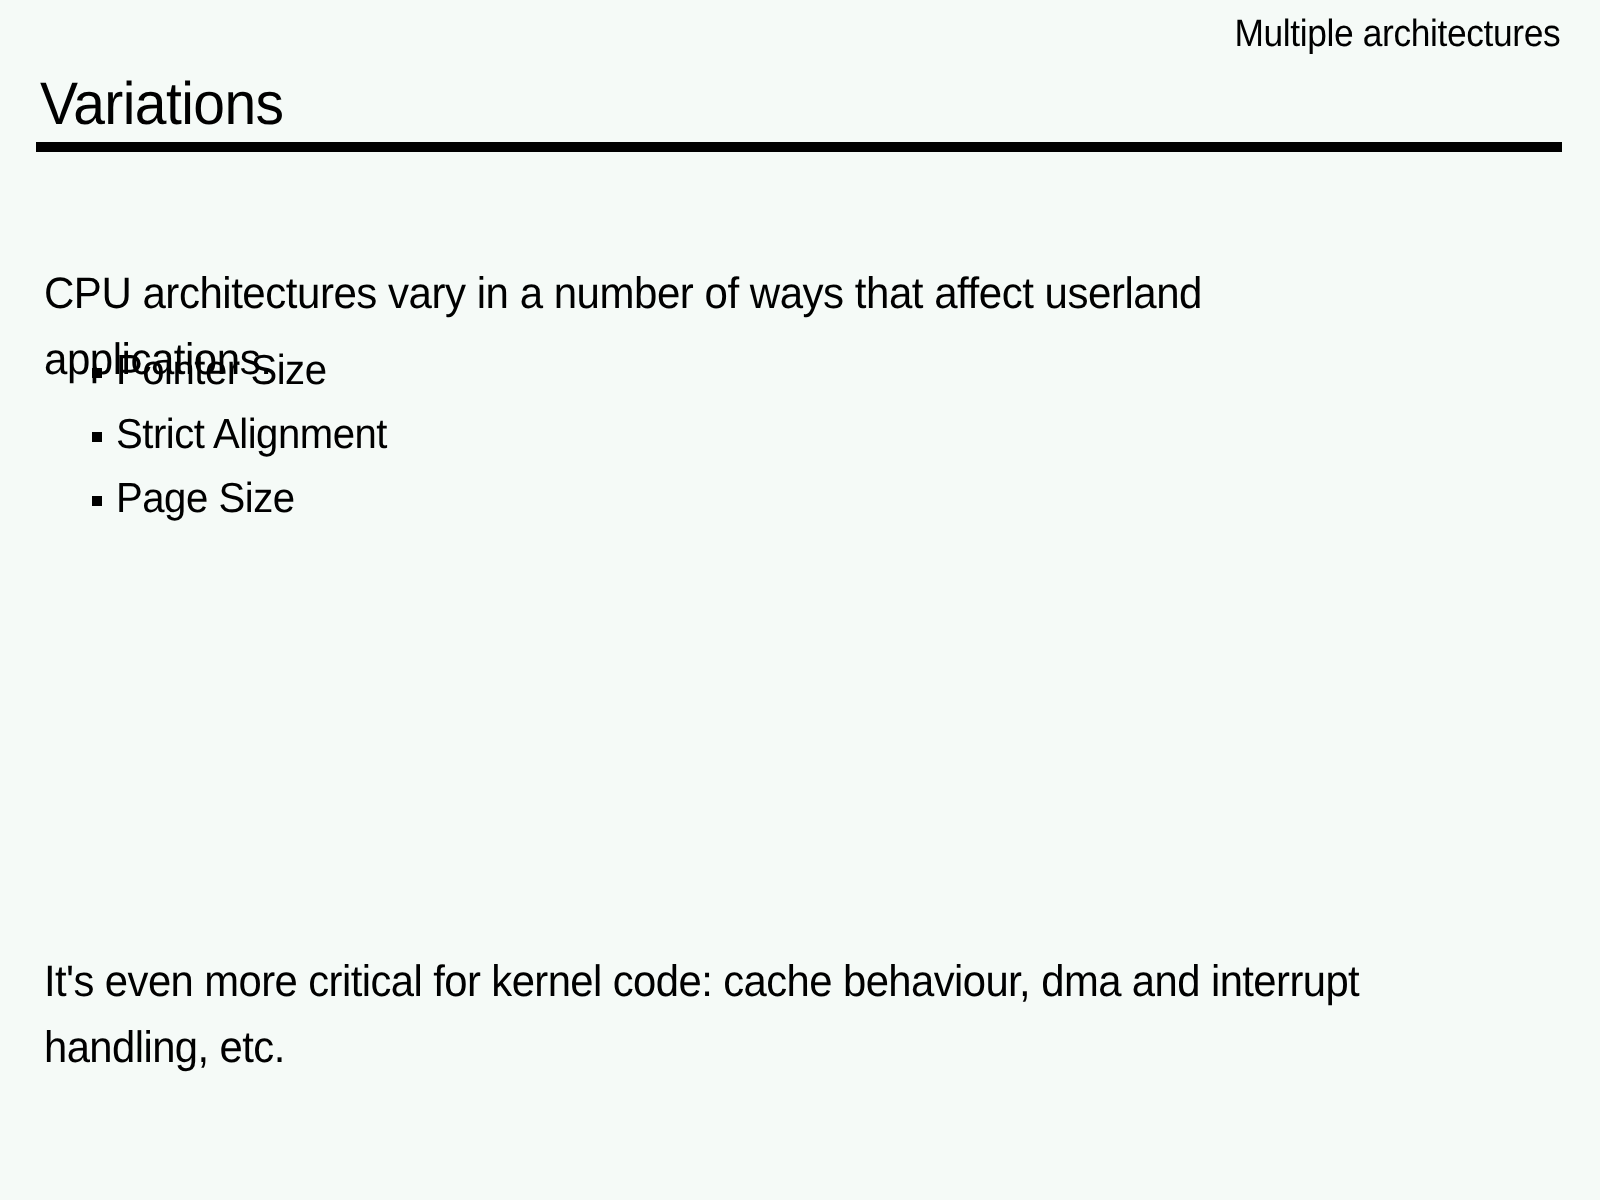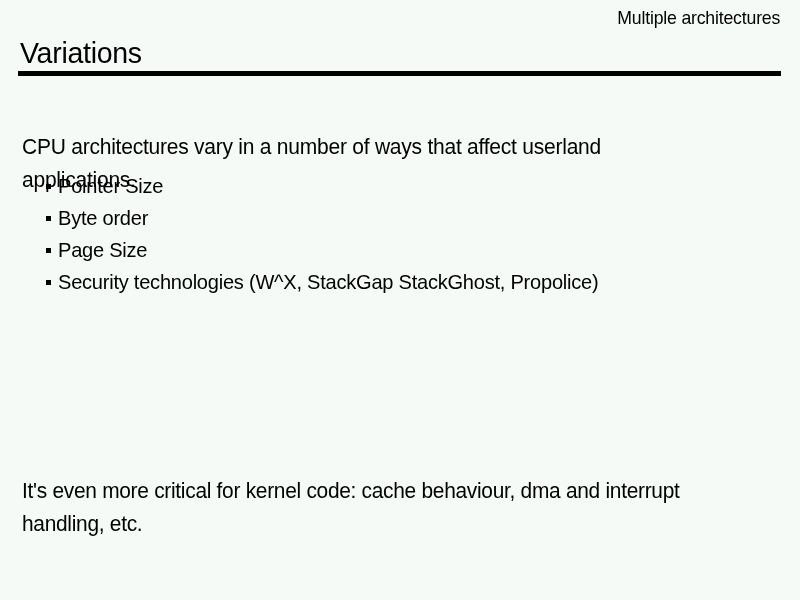--- a/index.html
+++ b/index.html
@@ -165,28 +165,24 @@
 
     <p class="intro-para">CPU architectures vary in a number of ways that affect userland applications.</p>
 
     <ul class="bullet-list">
       <li class="bullet-item">
         <span class="bullet-marker"></span>
         <span class="bullet-label">Pointer Size</span>
       </li>
       <li class="bullet-item">
         <span class="bullet-marker"></span>
-        <span class="bullet-label">Byte order</span>
+        <span class="bullet-label">Strict Alignment</span>
       </li>
       <li class="bullet-item">
         <span class="bullet-marker"></span>
         <span class="bullet-label">Page Size</span>
-      </li>
-      <li class="bullet-item">
-        <span class="bullet-marker"></span>
-        <span class="bullet-label">Security technologies (W^X, StackGap StackGhost, Propolice)</span>
       </li>
     </ul>
 
     <p class="outro-para">It's even more critical for kernel code: cache behaviour, dma and interrupt handling, etc.</p>
 
   </div>
 </div>
 
 </body></html>

